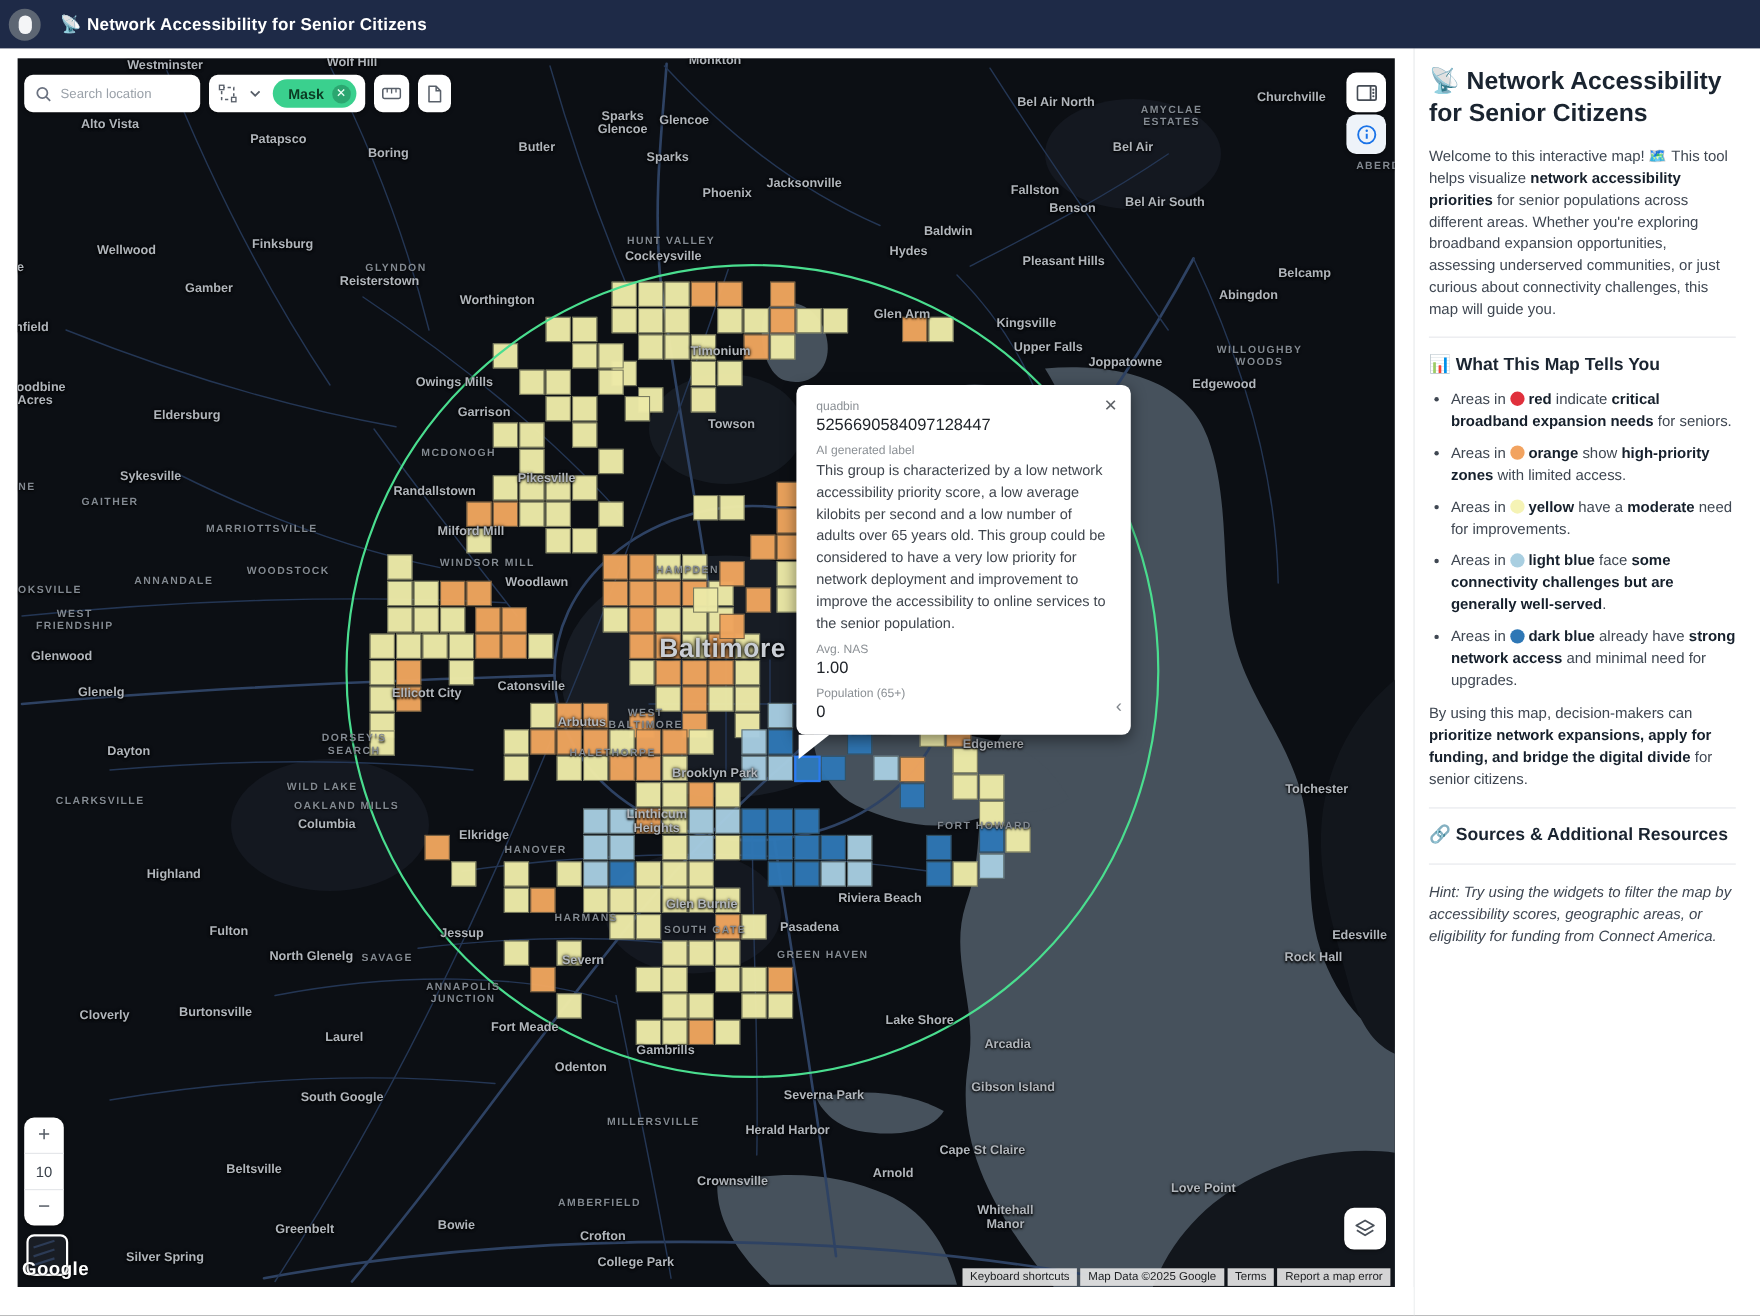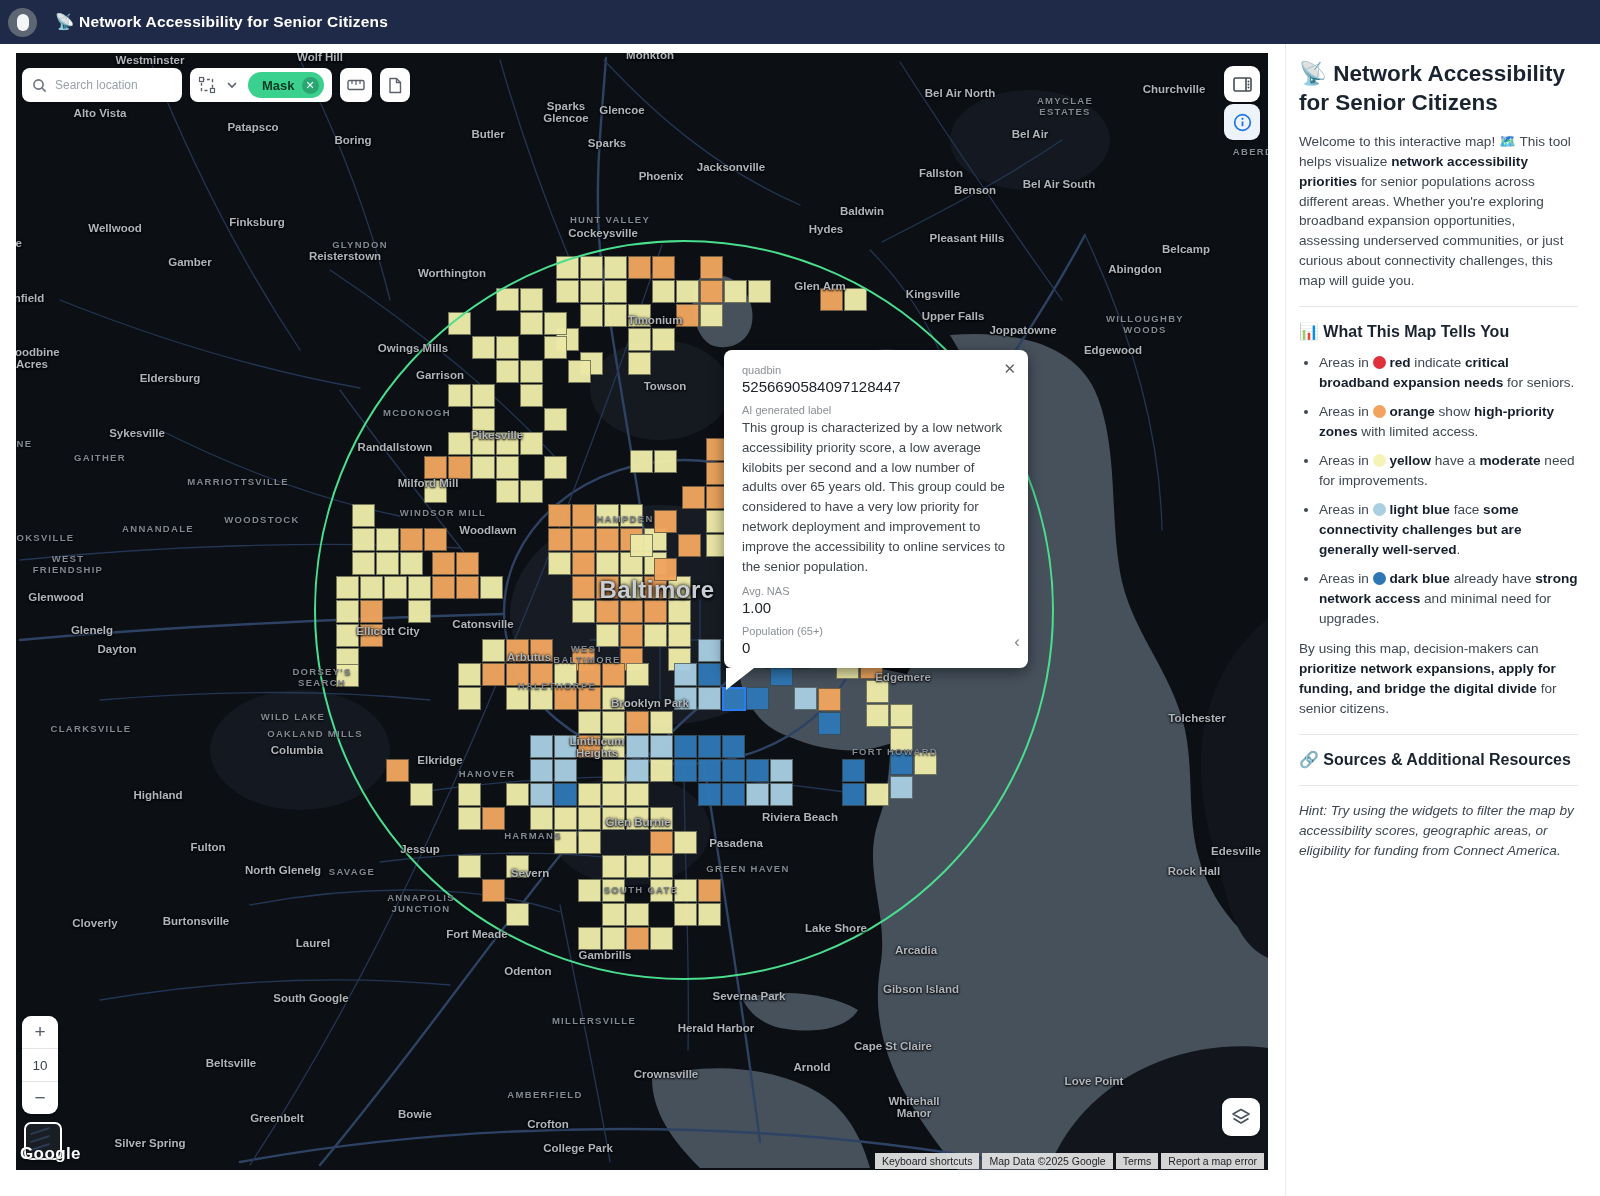--- a/index.html
+++ b/index.html
@@ -448,21 +448,21 @@
         <span class="mlabel ld" style="left: 443px; top: 512px;">WINDSOR MILL</span>
         <span class="mlabel lt" style="left: 488px; top: 530px;">Woodlawn</span>
         <span class="mlabel ld" style="left: 625px; top: 518px;">HAMPDEN</span>
         <span class="mlabel ld" style="left: 68px; top: 564px;">WEST
 FRIENDSHIP</span>
         <span class="mlabel lt" style="left: 56px; top: 597px;">Glenwood</span>
         <span class="mlabel lbig" style="left: 657px; top: 590px;">Baltimore</span>
         <span class="mlabel lt" style="left: 92px; top: 630px;">Glenelg</span>
         <span class="mlabel lt" style="left: 388px; top: 631px;">Ellicott City</span>
         <span class="mlabel lt" style="left: 483px; top: 624px;">Catonsville</span>
-        <span class="mlabel lt" style="left: 117px; top: 649px;">Dayton</span>
+        <span class="mlabel lt" style="left: 117px; top: 683px;">Dayton</span>
         <span class="mlabel ld" style="left: 322px; top: 677px;">DORSEY'S
 SEARCH</span>
         <span class="mlabel lt" style="left: 529px; top: 657px;">Arbutus</span>
         <span class="mlabel ld" style="left: 587px; top: 654px;">WEST
 BALTIMORE</span>
         <span class="mlabel lt" style="left: 787px; top: 663px;">Dundalk</span>
         <span class="mlabel lt" style="left: 903px; top: 677px;">Edgemere</span>
         <span class="mlabel ld" style="left: 91px; top: 728px;">CLARKSVILLE</span>
         <span class="mlabel ld" style="left: 293px; top: 716px;">WILD LAKE</span>
         <span class="mlabel ld" style="left: 557px; top: 685px;">HALETHORPE</span>
@@ -481,21 +481,21 @@
         <span class="mlabel ld" style="left: 533px; top: 835px;">HARMANS</span>
         <span class="mlabel lt" style="left: 208px; top: 847px;">Fulton</span>
         <span class="mlabel lt" style="left: 420px; top: 849px;">Jessup</span>
         <span class="mlabel lt" style="left: 283px; top: 870px;">North Glenelg</span>
         <span class="mlabel ld" style="left: 352px; top: 871px;">SAVAGE</span>
         <span class="mlabel ld" style="left: 748px; top: 868px;">GREEN HAVEN</span>
         <span class="mlabel lt" style="left: 530px; top: 873px;">Severn</span>
         <span class="mlabel lt" style="left: 736px; top: 843px;">Pasadena</span>
         <span class="mlabel lt" style="left: 1194px; top: 871px;">Rock Hall</span>
         <span class="mlabel lt" style="left: 1236px; top: 851px;">Edesville</span>
-        <span class="mlabel ld" style="left: 641px; top: 889px;">SOUTH GATE</span>
+        <span class="mlabel ld" style="left: 641px; top: 846px;">SOUTH GATE</span>
         <span class="mlabel ld" style="left: 421px; top: 903px;">ANNAPOLIS
 JUNCTION</span>
         <span class="mlabel lt" style="left: 95px; top: 923px;">Cloverly</span>
         <span class="mlabel lt" style="left: 196px; top: 921px;">Burtonsville</span>
         <span class="mlabel lt" style="left: 477px; top: 934px;">Fort Meade</span>
         <span class="mlabel lt" style="left: 836px; top: 928px;">Lake Shore</span>
         <span class="mlabel lt" style="left: 916px; top: 950px;">Arcadia</span>
         <span class="mlabel lt" style="left: 313px; top: 943px;">Laurel</span>
         <span class="mlabel lt" style="left: 528px; top: 971px;">Odenton</span>
         <span class="mlabel lt" style="left: 605px; top: 955px;">Gambrills</span>

